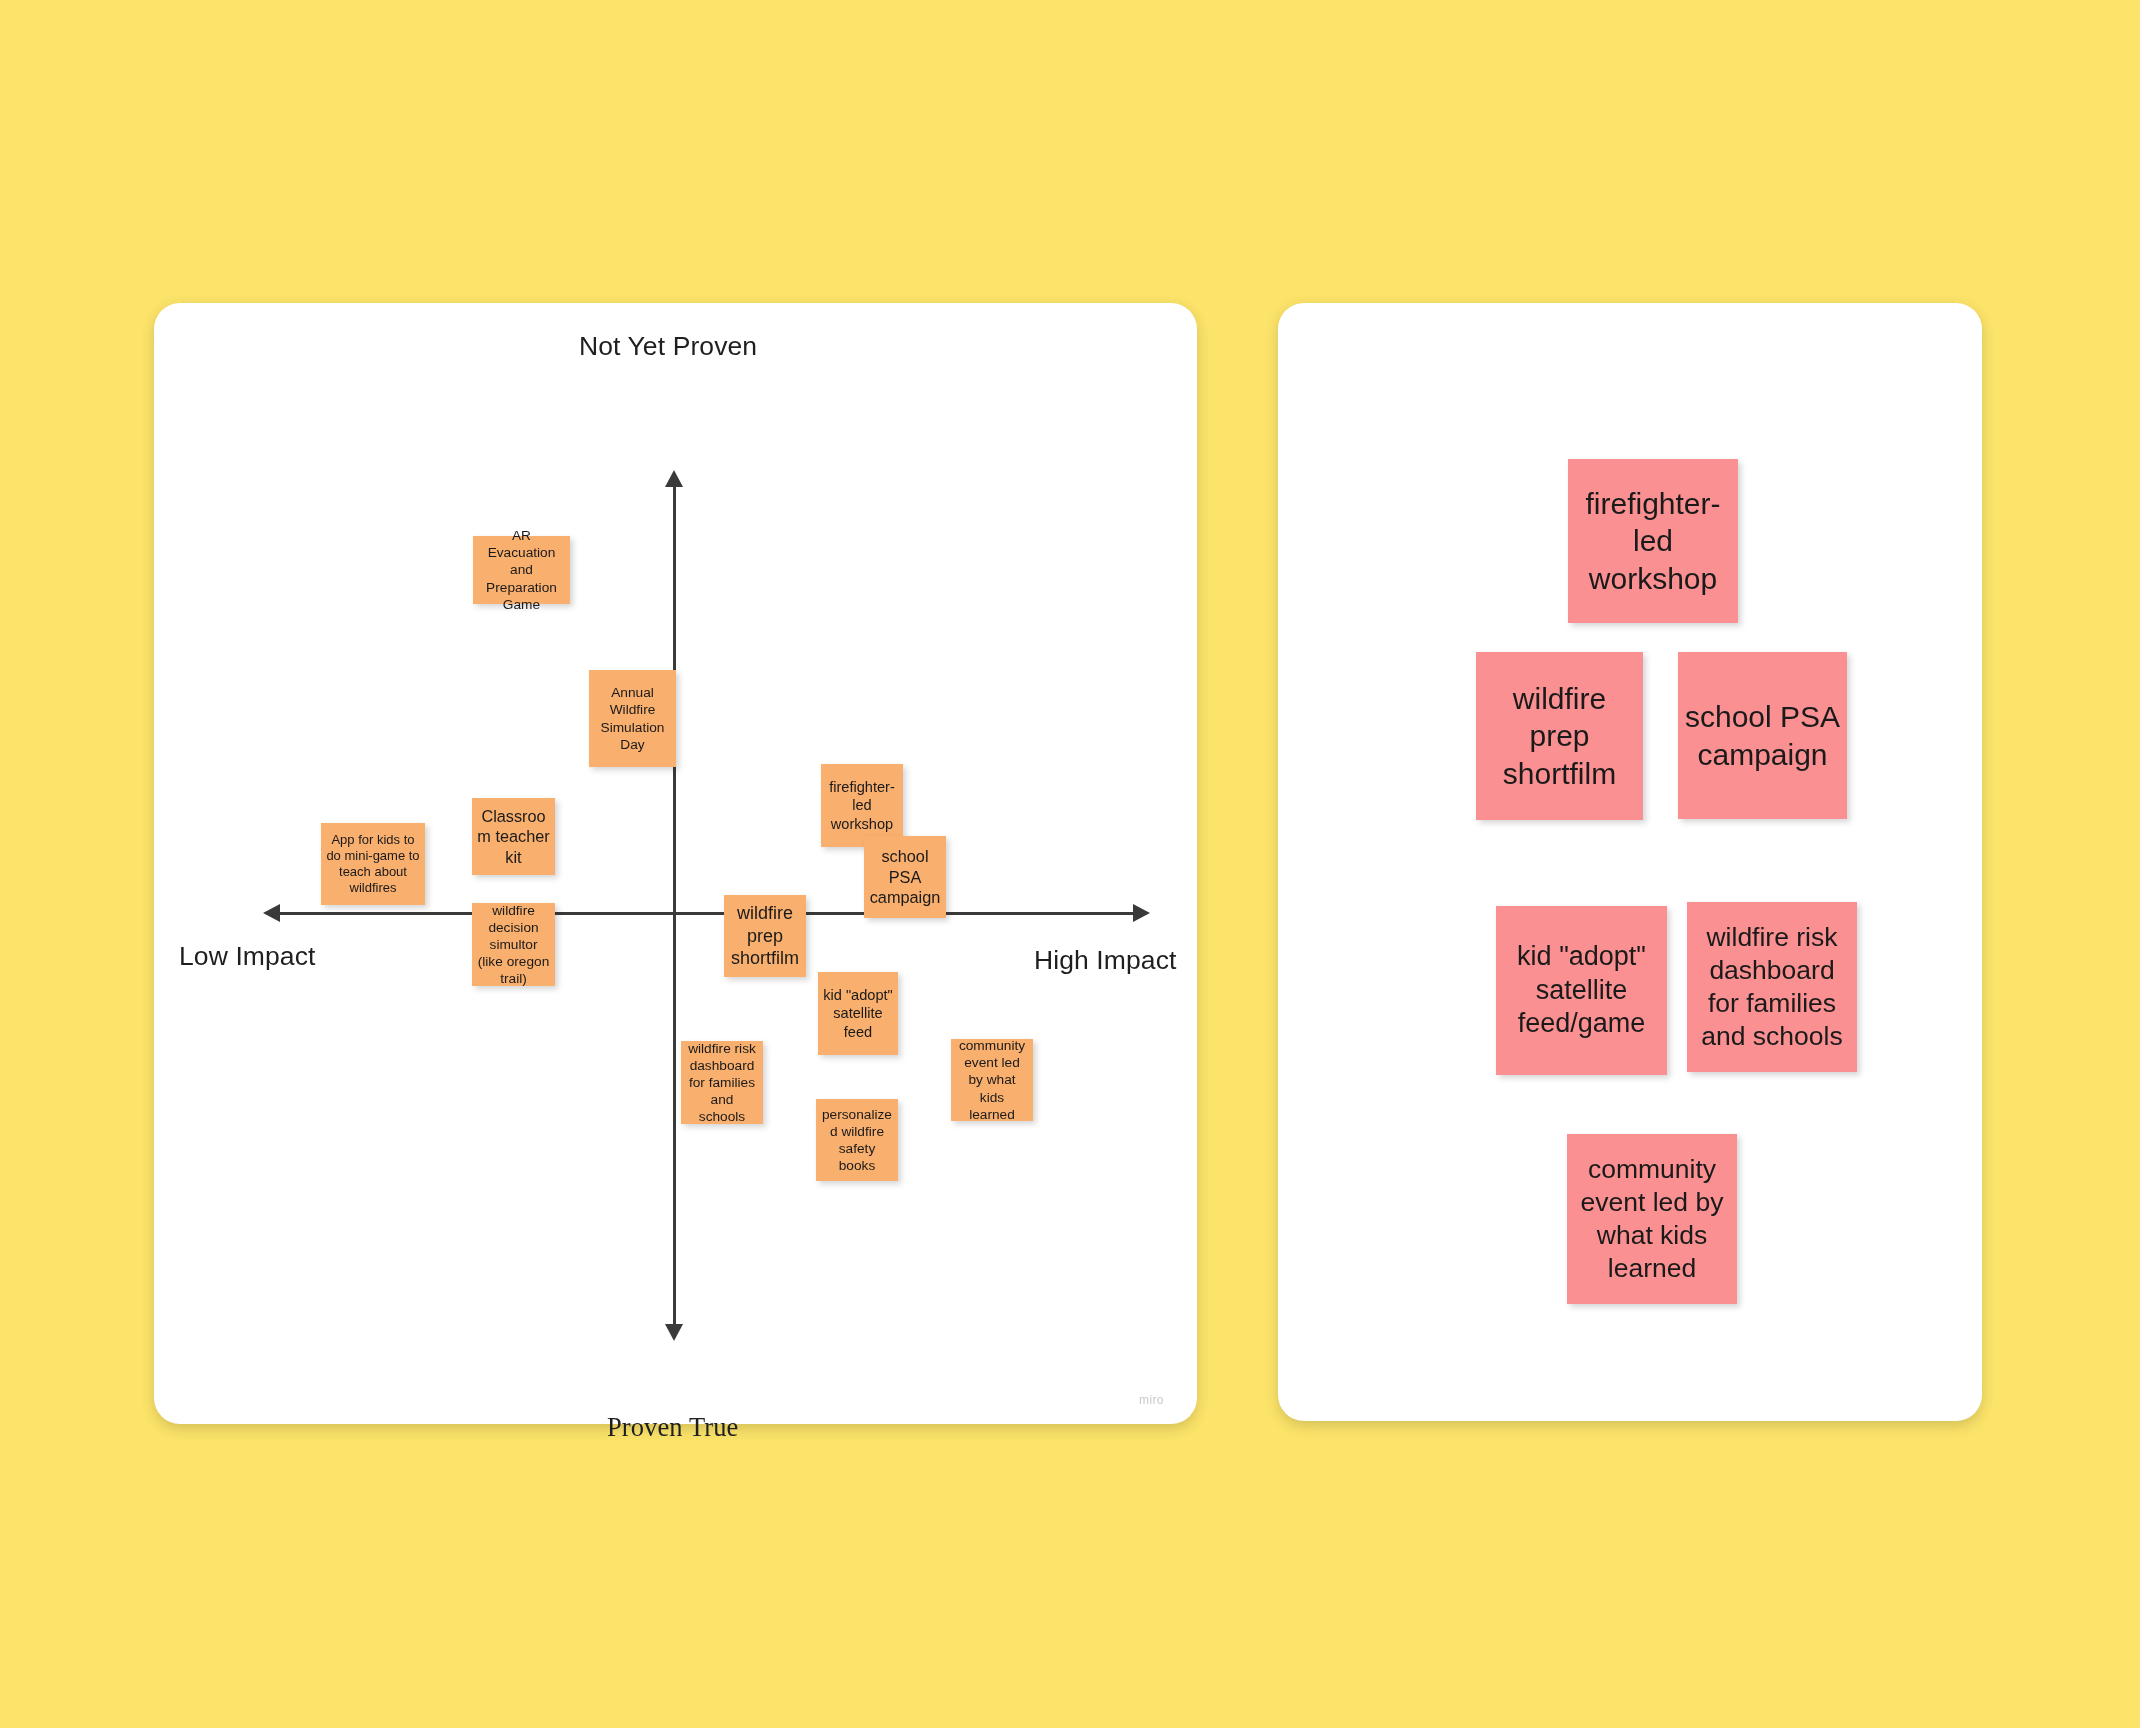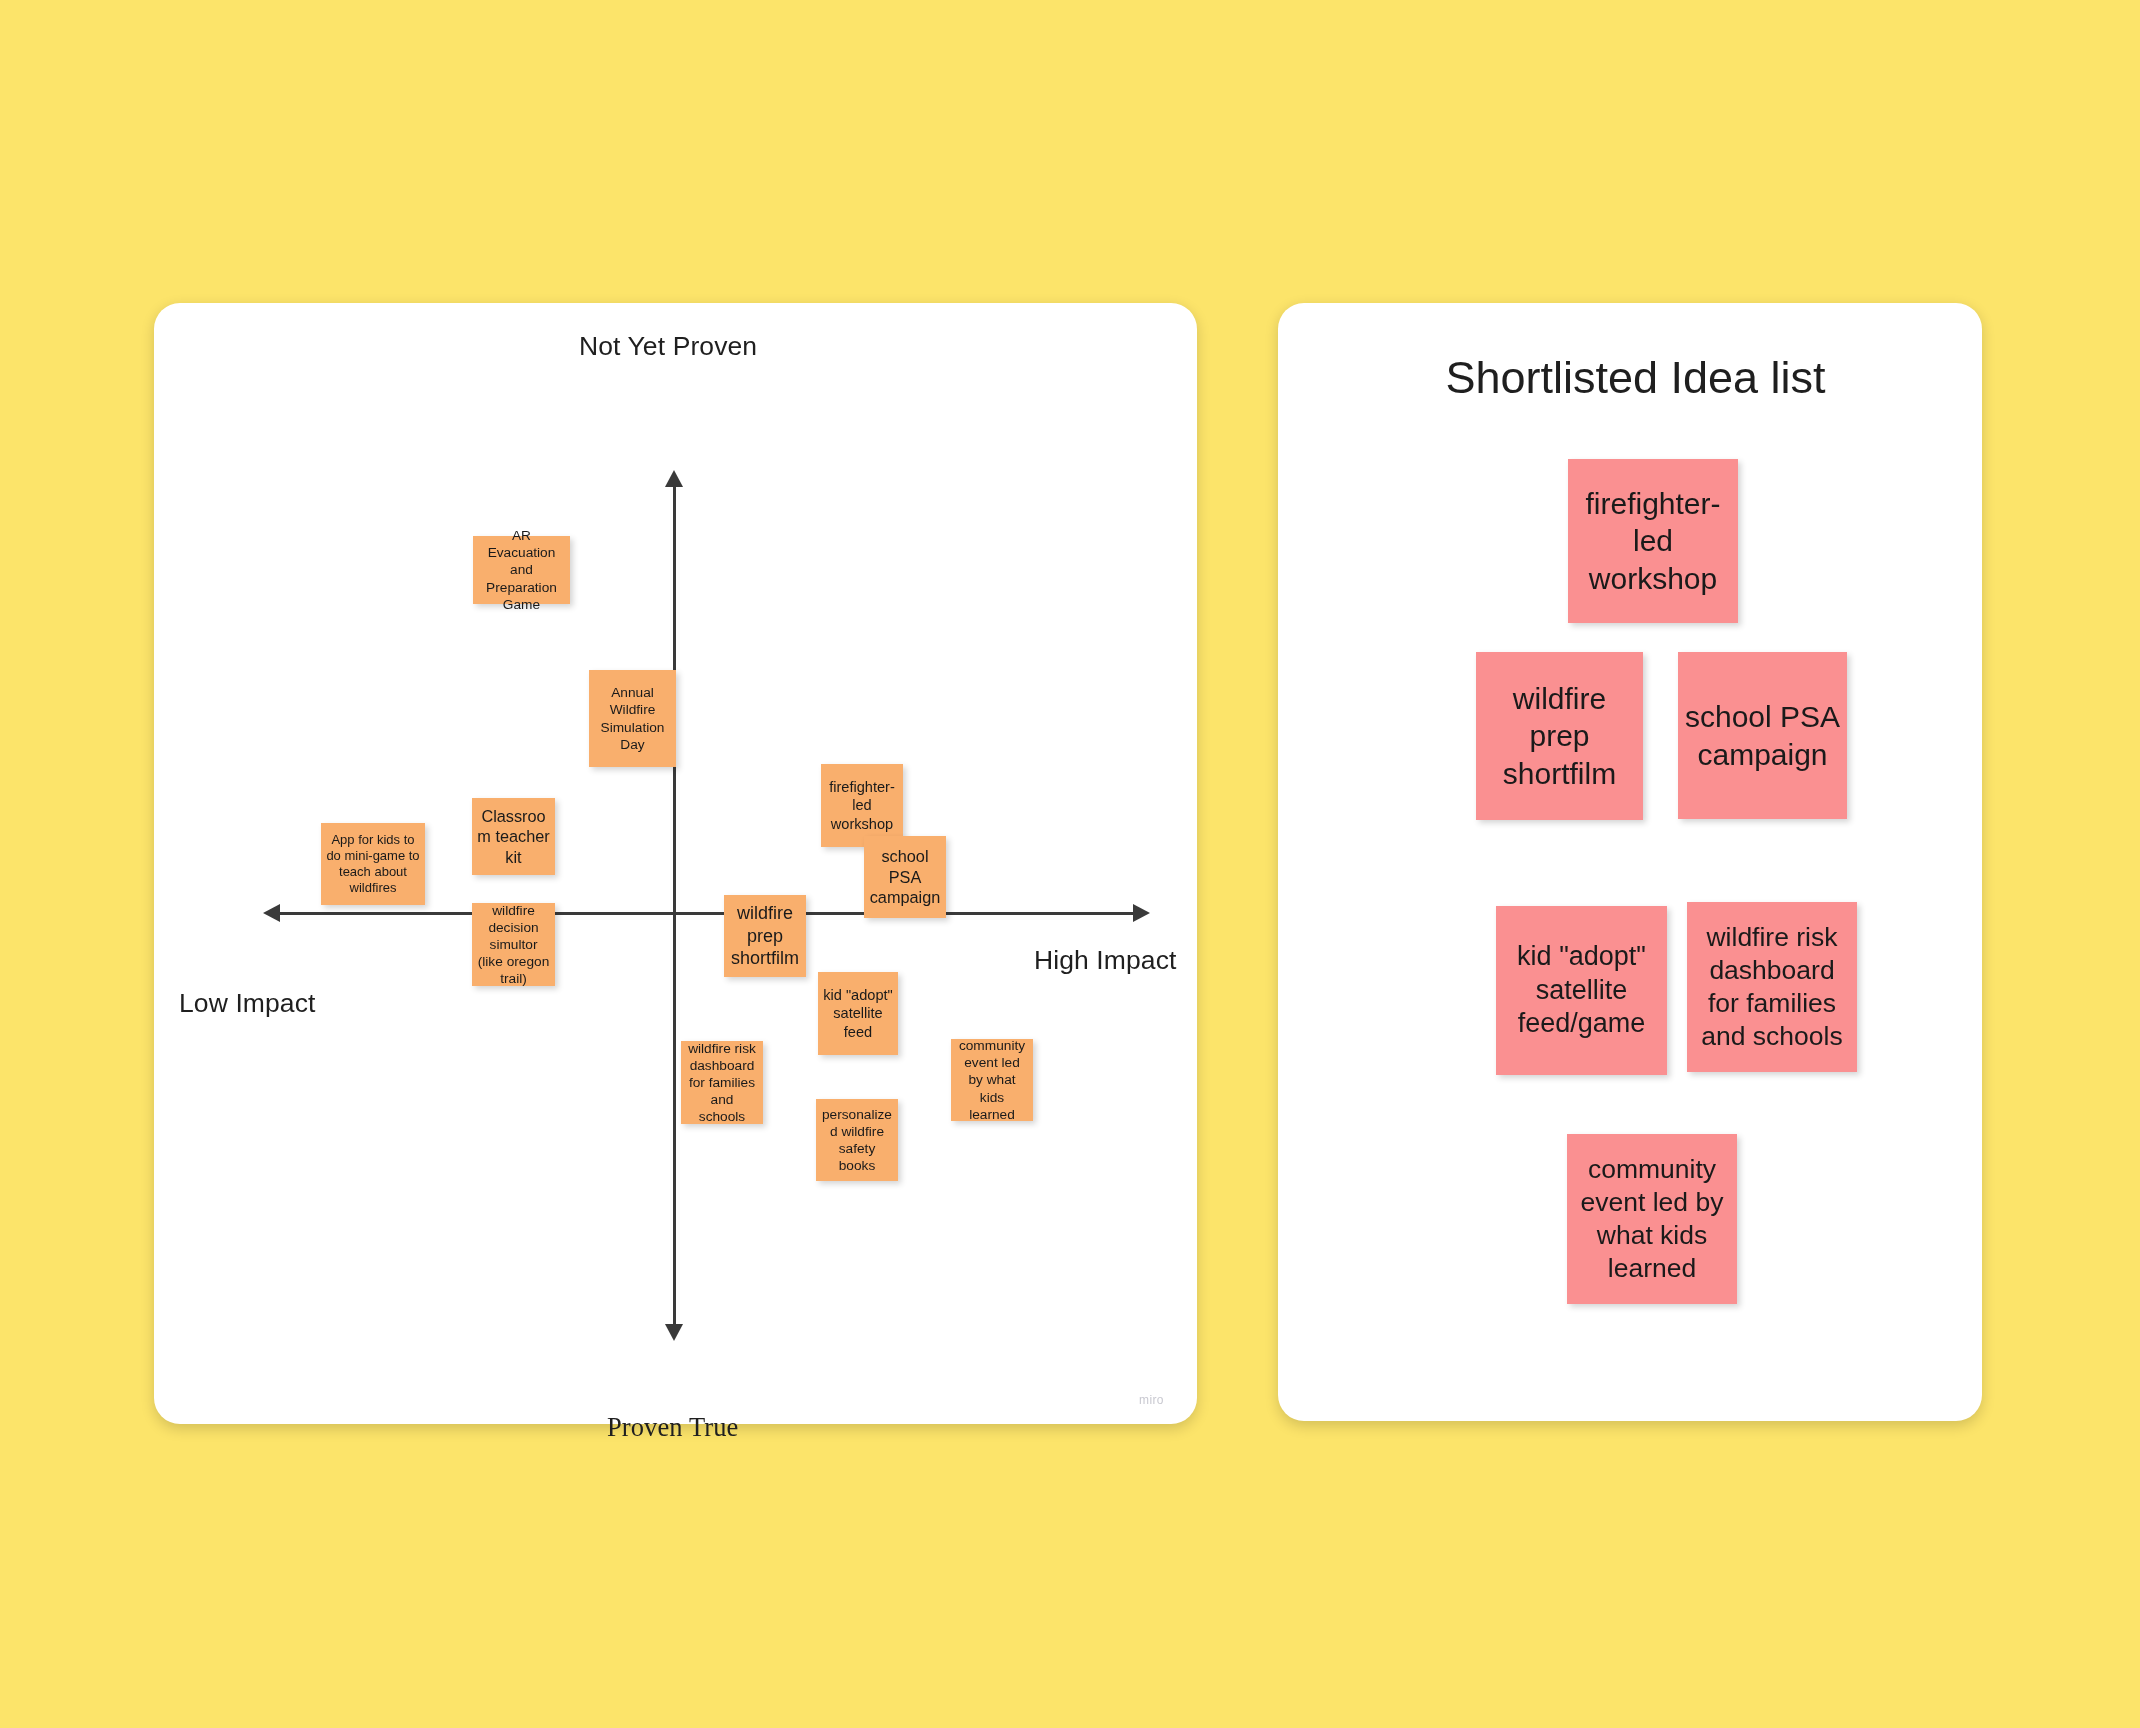--- a/index.html
+++ b/index.html
@@ -108,21 +108,21 @@
     position: absolute;
     font-size: 26.5px;
     color: #1F1F1F;
     font-weight: 400;
     white-space: nowrap;
     letter-spacing: 0.1px;
   }
 
   #label-top    { left: 579px;  top: 331px; }
   #label-bottom { left: 607px;  top: 1412px; font-family: Liberation Serif, serif; }
-  #label-left   { left: 179px;  top: 941px; margin-top: 47px; }
+  #label-left   { left: 179px;  top: 941px; }
   #label-right  { left: 1034px; top: 945px; }
 
   
   #miro-watermark {
     position: absolute;
     left: 1139px;
     top: 1385px;
     font-size: 12px;
     color: #C9C9D1;
     letter-spacing: 0.4px;
@@ -190,21 +190,20 @@
       <div class="sticky sticky-orange" style="left: 818px; top: 972px; width: 80px; height: 83px; font-size: 14.6px;">kid "adopt" satellite feed</div>
       <div class="sticky sticky-orange" style="left: 681px; top: 1041px; width: 82px; height: 83px; font-size: 13.7px;">wildfire risk dashboard for families and schools</div>
       <div class="sticky sticky-orange" style="left: 951px; top: 1039px; width: 82px; height: 82px; font-size: 13.7px;">community event led by what kids learned</div>
       <div class="sticky sticky-orange" style="left: 816px; top: 1099px; width: 82px; height: 82px; font-size: 13.7px;">personalized wildfire safety books</div>
     </div>
 
   <div id="miro-watermark">miro</div>
 
   <section class="panel" id="shortlist-panel"></section>
 
-  <h1 id="shortlist-title">Shortlisted Idea list</h1>
 
   <div id="shortlist-notes-layer">
       <div class="sticky sticky-pink" style="left: 1568px; top: 459px; width: 170px; height: 164px; font-size: 30px;">firefighter-led workshop</div>
       <div class="sticky sticky-pink" style="left: 1476px; top: 652px; width: 167px; height: 168px; font-size: 30px;">wildfire prep shortfilm</div>
       <div class="sticky sticky-pink" style="left: 1678px; top: 652px; width: 169px; height: 167px; font-size: 30px;">school PSA campaign</div>
       <div class="sticky sticky-pink" style="left: 1496px; top: 906px; width: 171px; height: 169px; font-size: 27px;">kid "adopt" satellite feed/game</div>
       <div class="sticky sticky-pink" style="left: 1687px; top: 902px; width: 170px; height: 170px; font-size: 26.5px;">wildfire risk dashboard for families and schools</div>
       <div class="sticky sticky-pink" style="left: 1567px; top: 1134px; width: 170px; height: 170px; font-size: 26.5px;">community event led by what kids learned</div>
     </div>
 

